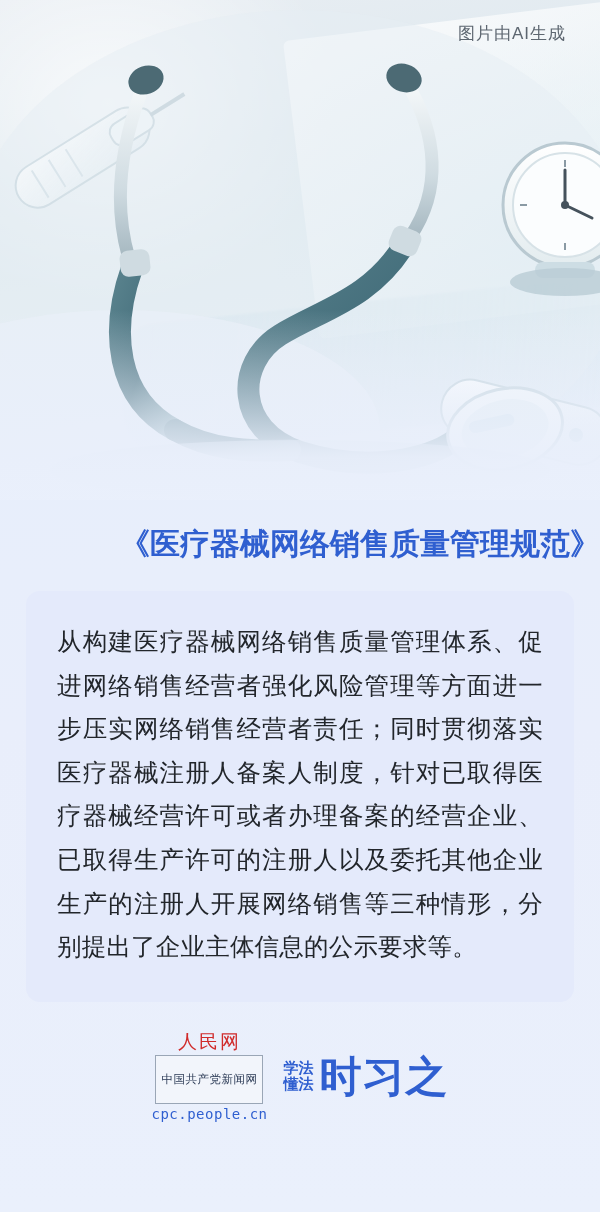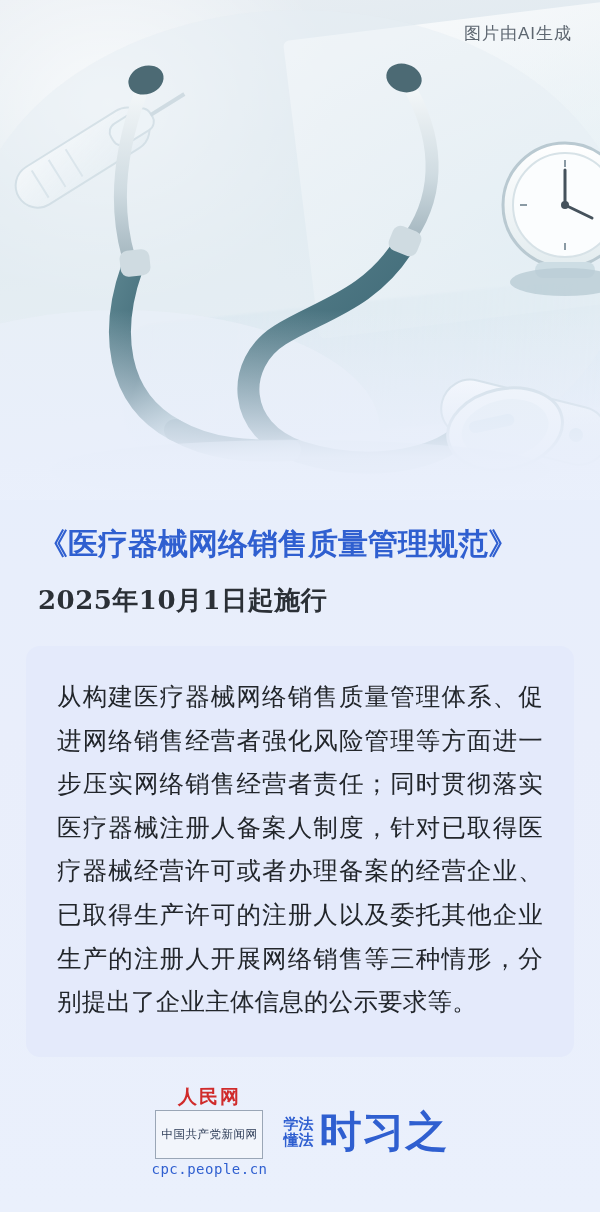--- a/index.html
+++ b/index.html
@@ -56,37 +56,36 @@
   .hero-paper {
     position: absolute;
     left: 300px; top: 20px;
     width: 330px; height: 300px;
     transform: rotate(-7deg);
     background: linear-gradient(160deg, rgba(255,255,255,0.75), rgba(240,247,250,0.25));
     border-radius: 6px;
   }
   .ai-tag {
     position: absolute;
-    right: 28px;
+    right: 34px;
     top: 22px;
     font-size: 17px;
     letter-spacing: 1px;
     color: #5d6670;
     font-family: "Liberation Sans", sans-serif;
   }
   .hero svg {
     position: absolute;
     left: 0; top: 0;
   }
 
   
   .titles {
-    text-align: left;
+    text-align: right;
     padding-top: 24px;
-    margin-left: 38px;
   }
   .main-title {
     font-family: "DejaVu Serif", "Liberation Serif", serif;
     font-weight: bold;
     font-size: 30px;
     color: #2f5fd0;
     letter-spacing: 0px;
     line-height: 1.3;
   }
   .sub-title {
@@ -126,21 +125,21 @@
     gap: 16px;
   }
   .logo-people {
     display: flex;
     flex-direction: column;
     align-items: center;
     line-height: 1;
   }
   .logo-people .cn {
     font-family: "DejaVu Serif", "Liberation Serif", serif;
-    font-weight: bold;
+    font-weight: normal;
     font-size: 19px;
     color: #d02b2b;
     letter-spacing: 2px;
   }
   .logo-people .box {
     margin-top: 4px;
     border: 1px solid #9aa6b6;
     padding: 18px 5px;
     font-size: 11.5px;
     color: #2b3a55;
@@ -157,21 +156,21 @@
   }
   .logo-xuefa {
     display: flex;
     align-items: center;
     gap: 6px;
   }
   .logo-xuefa .stack {
     display: flex;
     flex-direction: column;
     line-height: 1.05;
-    font-family: Liberation Sans, sans-serif;
+    font-family: Liberation Serif, serif;
     font-weight: bold;
     font-size: 15px;
     color: #2f5fd0;
   }
   .logo-xuefa .big {
     font-family: "DejaVu Serif", "Liberation Serif", serif;
     font-weight: bold;
     font-size: 42px;
     color: #2f5fd0;
     letter-spacing: 1px;
@@ -270,21 +269,20 @@
 
       <ellipse cx="300" cy="470" rx="250" ry="30" fill="#d3e0ea" opacity="0.55"></ellipse>
     </svg>
 
     <div class="hero-wash-c"></div>
     <div class="ai-tag">图片由AI生成</div>
   </div>
 
   <div class="titles">
     <div class="main-title">《医疗器械网络销售质量管理规范》</div>
-    <div class="sub-title">2025年10月1日起施行</div>
   </div>
 
   <div class="card">
     <p>从构建医疗器械网络销售质量管理体系、促进网络销售经营者强化风险管理等方面进一步压实网络销售经营者责任；同时贯彻落实医疗器械注册人备案人制度，针对已取得医疗器械经营许可或者办理备案的经营企业、已取得生产许可的注册人以及委托其他企业生产的注册人开展网络销售等三种情形，分别提出了企业主体信息的公示要求等。</p>
   </div>
 
   <div class="footer">
     <div class="logo-people">
       <div class="cn">人民网</div>
       <div class="box">中国共产党新闻网</div>

